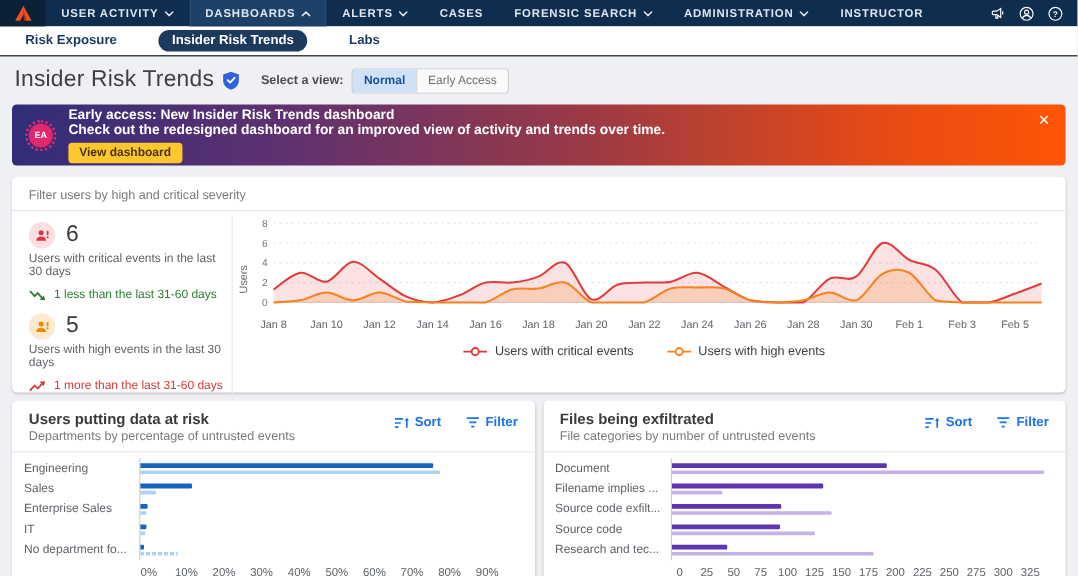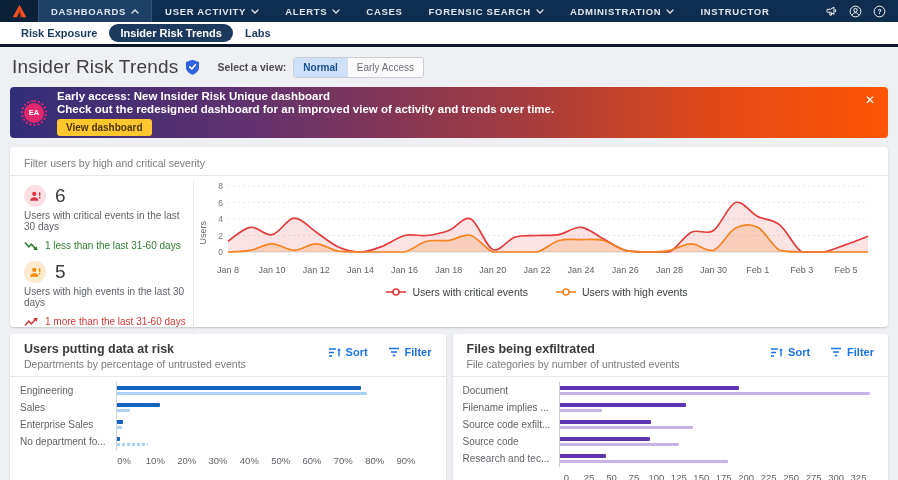--- a/index.html
+++ b/index.html
@@ -10,22 +10,22 @@
   .topnav { height:22px; background:#0f2d4e; display:flex; align-items:stretch; }
   .logo-box { width:38px; background:#0b2138; display:flex; align-items:center; justify-content:center; }
   .nav-item { display:flex; align-items:center; gap:5px; padding:0 13px; font-size:9.5px;
     font-weight:700; letter-spacing:.7px; color:#dde6f0; cursor:pointer; white-space:nowrap; }
   .nav-item.active { background:#1d4166; box-shadow:inset 1px 0 0 #2d5378, inset -1px 0 0 #2d5378; }
   .chev { display:block; }
   .nav-right { margin-left:auto; display:flex; align-items:center; gap:11px; padding-right:12px; }
   .nav-icon-btn { display:flex; align-items:center; cursor:pointer; }
 
   
-  .tabbar { height:25px; background:#fff; border-bottom:3px solid #0f172a; display:flex;
-    align-items:center; gap:1px; padding:0 10px; }
+  .tabbar { height:25px; background:#fff; border-bottom:1px solid #0f172a; display:flex;
+    align-items:center; gap:24px; padding:0 10px; }
   .tab { font-size:11px; font-weight:700; color:#1c3a5e; padding:3px 11px; border-radius:11px; cursor:pointer; }
   .tab.active { background:#1c3a5e; color:#fff; }
 
   
   .title-row { display:flex; align-items:center; padding:9px 12px 7px; gap:7px; }
   h1 { font-size:19px; font-weight:500; color:#404040; letter-spacing:.2px; }
   .view-label { font-size:10.5px; color:#4d4d4d; margin-left:10px; font-weight:700; }
   .segmented { display:flex; border:1px solid #c9ced4; border-radius:3px; overflow:hidden; background:#fff; }
   .seg-btn { font-size:10px; padding:4px 9px; color:#6a6f75; background:#fafafa; cursor:pointer;
     border-right:1px solid #d8dce0; }
@@ -93,30 +93,30 @@
 <body>
 
 <header class="topnav">
   <div class="logo-box">
     <svg width="15" height="14" viewBox="0 0 24 22">
       <path d="M12 1 L23 21 H16.2 L12 12.6 L7.8 21 H1 Z" fill="#f04e23"></path>
       <path d="M12 6.5 L16.2 21 H12.8 L12 12.6 Z" fill="#b03015"></path>
     </svg>
   </div>
   <nav class="nav-items" style="display:flex;align-items:stretch;">
+      <div class="nav-item">
+        <span>USER ACTIVITY</span>
+        <svg class="chev" width="8" height="5" viewBox="0 0 8 5">
+          <path d="M1 1 L4 4 L7 1" fill="none" stroke="currentColor" stroke-width="1.3" stroke-linecap="round"></path>
+        </svg>
+      </div>
       <div class="nav-item active">
         <span>DASHBOARDS</span>
         <svg class="chev" width="8" height="5" viewBox="0 0 8 5">
           <path d="M1 4 L4 1 L7 4" fill="none" stroke="currentColor" stroke-width="1.3" stroke-linecap="round"></path>
-        </svg>
-      </div>
-      <div class="nav-item">
-        <span>USER ACTIVITY</span>
-        <svg class="chev" width="8" height="5" viewBox="0 0 8 5">
-          <path d="M1 1 L4 4 L7 1" fill="none" stroke="currentColor" stroke-width="1.3" stroke-linecap="round"></path>
         </svg>
       </div>
       <div class="nav-item">
         <span>ALERTS</span>
         <svg class="chev" width="8" height="5" viewBox="0 0 8 5">
           <path d="M1 1 L4 4 L7 1" fill="none" stroke="currentColor" stroke-width="1.3" stroke-linecap="round"></path>
         </svg>
       </div>
       <div class="nav-item">
         <span>CASES</span>
@@ -178,21 +178,21 @@
     <span class="view-label">Select a view:</span>
     <div class="segmented">
         <div class="seg-btn active">Normal</div>
         <div class="seg-btn">Early Access</div>
       </div>
   </div>
 
   <div class="banner">
     <div class="ea-badge">EA</div>
     <div class="banner-col">
-      <div class="banner-title">Early access: New Insider Risk Unique dashboard</div>
+      <div class="banner-title">Early access: New Insider Risk Trends dashboard</div>
       <div class="banner-sub">Check out the redesigned dashboard for an improved view of activity and trends over time.</div>
       <button class="banner-btn">View dashboard</button>
     </div>
     <span class="close-x">✕</span>
   </div>
 
   <section class="card risk-card">
     <div class="card-header">
       <div>
         <div class="card-sub">Filter users by high and critical severity</div>
@@ -342,20 +342,27 @@
             </div>
           </div>
           <div class="bar-row">
             <div class="bar-label">Enterprise Sales</div>
             <div class="bar-plot">
               <div class="bar" style="width:2.05%;background:#1664c0;"></div>
               <div class="bar" style="width:1.74%;background:#aed2f4;"></div>
             </div>
           </div>
           <div class="bar-row">
+            <div class="bar-label">IT</div>
+            <div class="bar-plot">
+              <div class="bar" style="width:1.54%;background:#1664c0;"></div>
+              <div class="bar" style="width:1.33%;background:#aed2f4;"></div>
+            </div>
+          </div>
+          <div class="bar-row">
             <div class="bar-label">No department fo...</div>
             <div class="bar-plot">
               <div class="bar" style="width:0.82%;background:#1664c0;"></div>
               <div class="bar" style="width:9.95%;background-image:repeating-linear-gradient(90deg, #aed2f4 0 3px, transparent 3px 5px);"></div>
             </div>
           </div>
           <div class="axis-row">
             <div class="axis-spacer"></div>
             <div class="axis-plot">
               <span class="tick" style="left:0.00%">0%</span>

